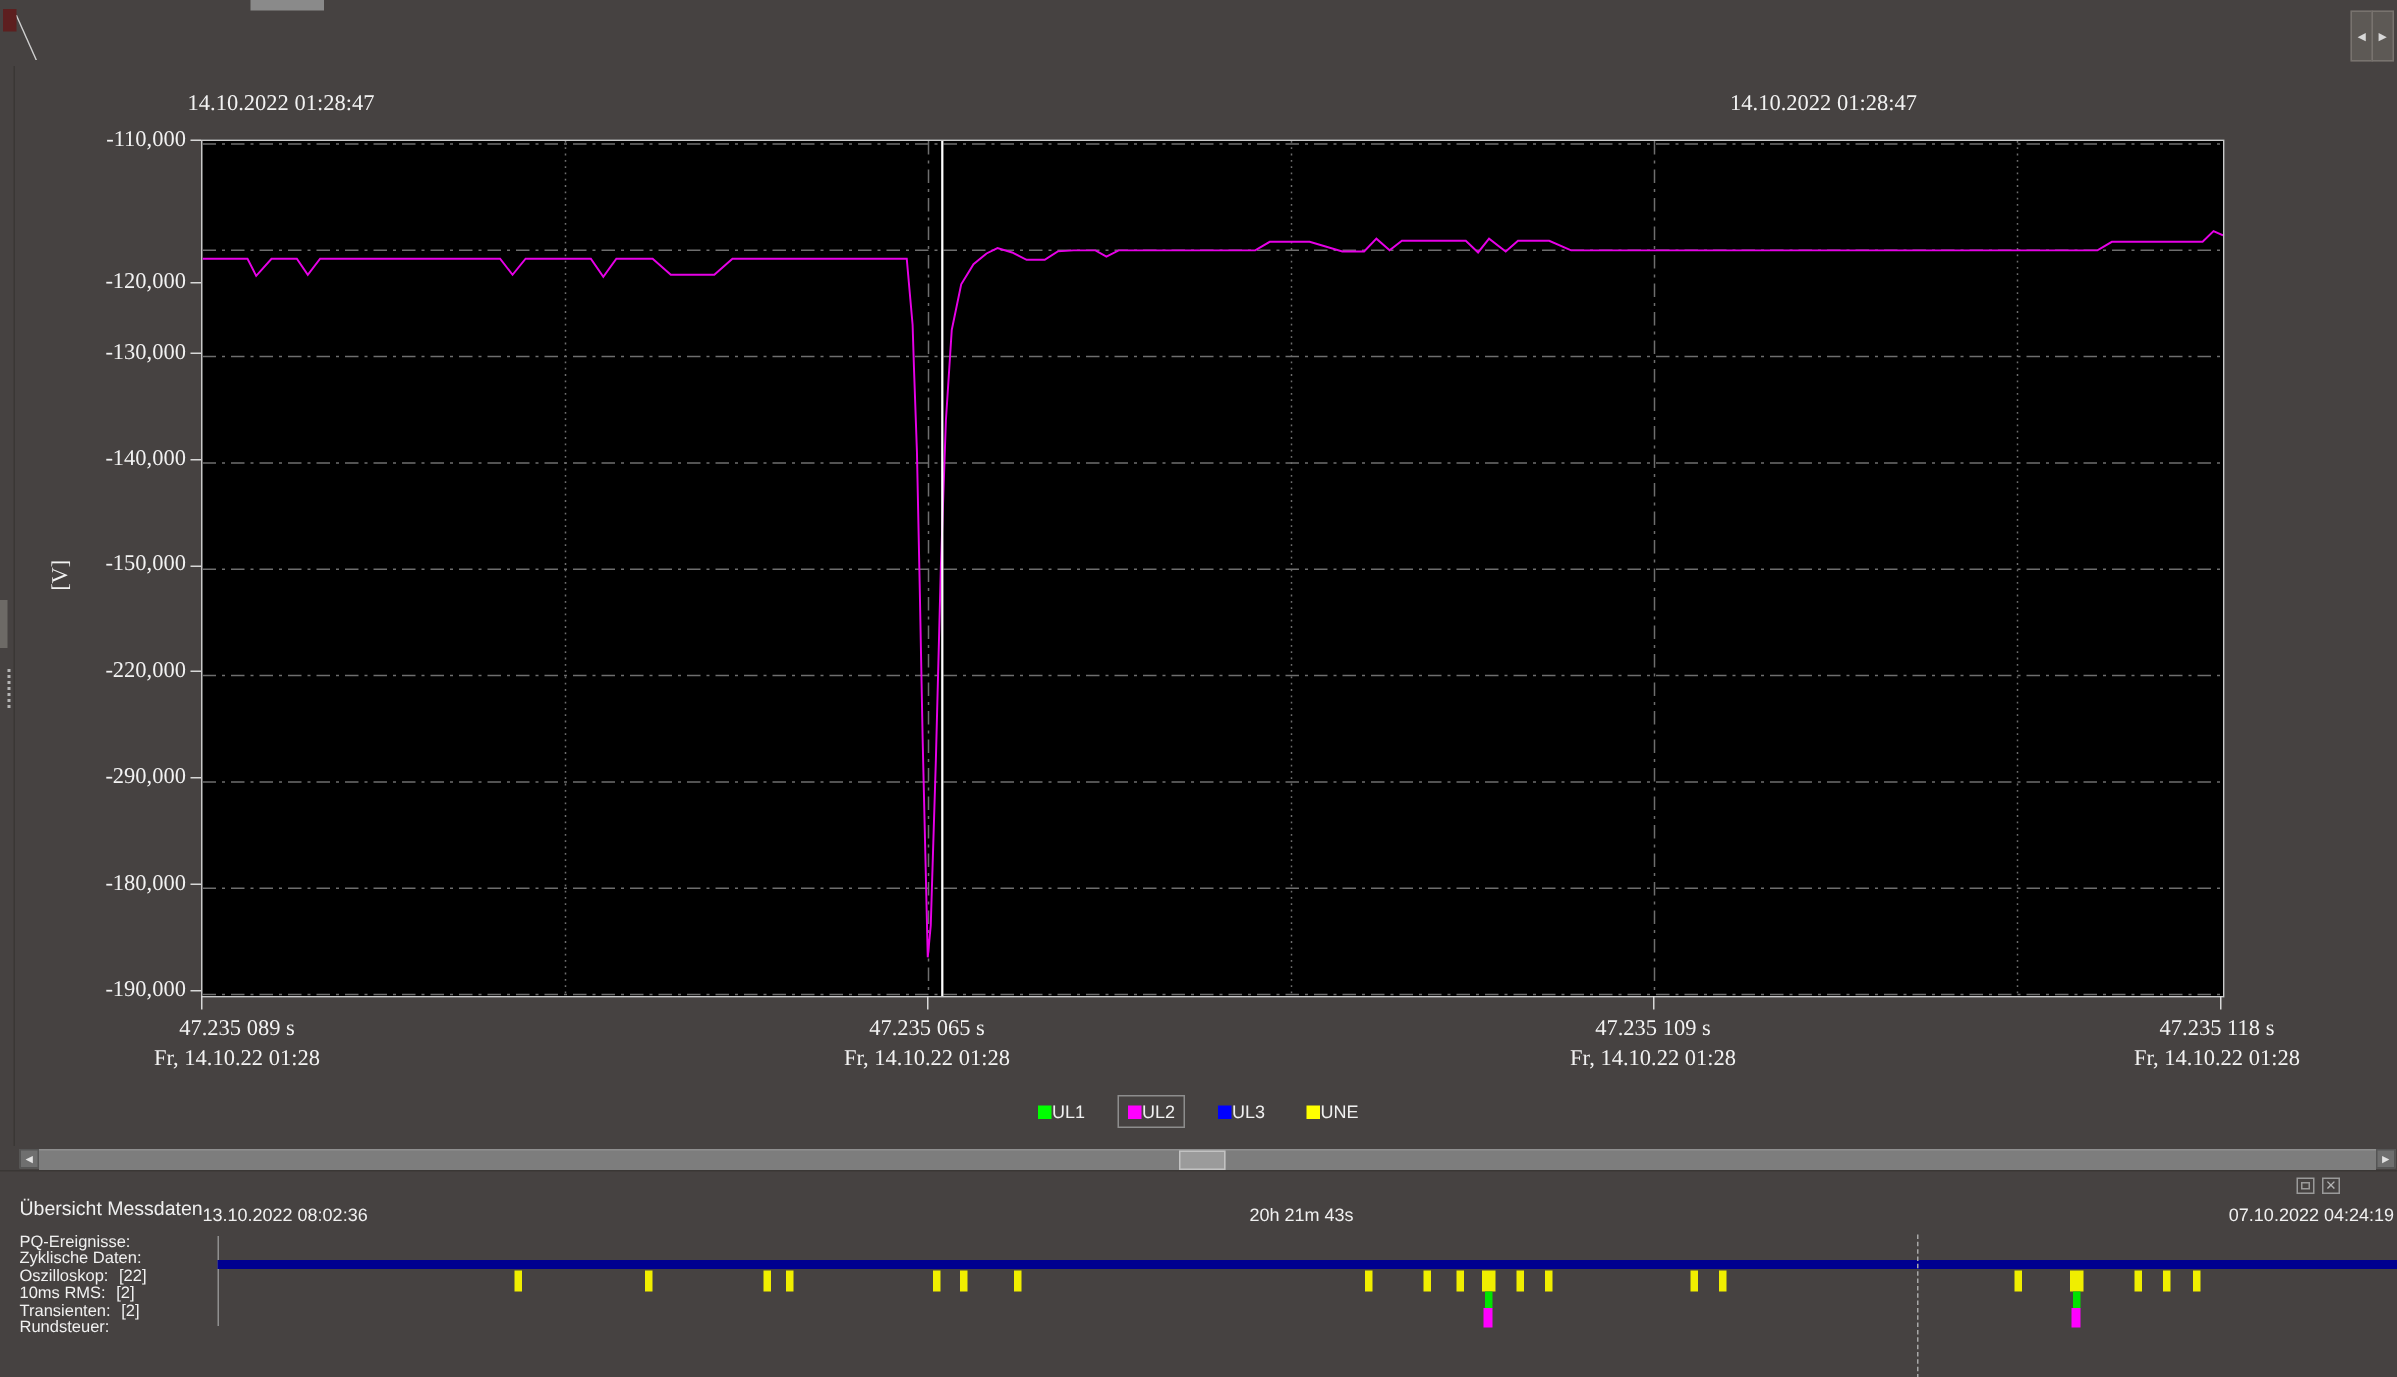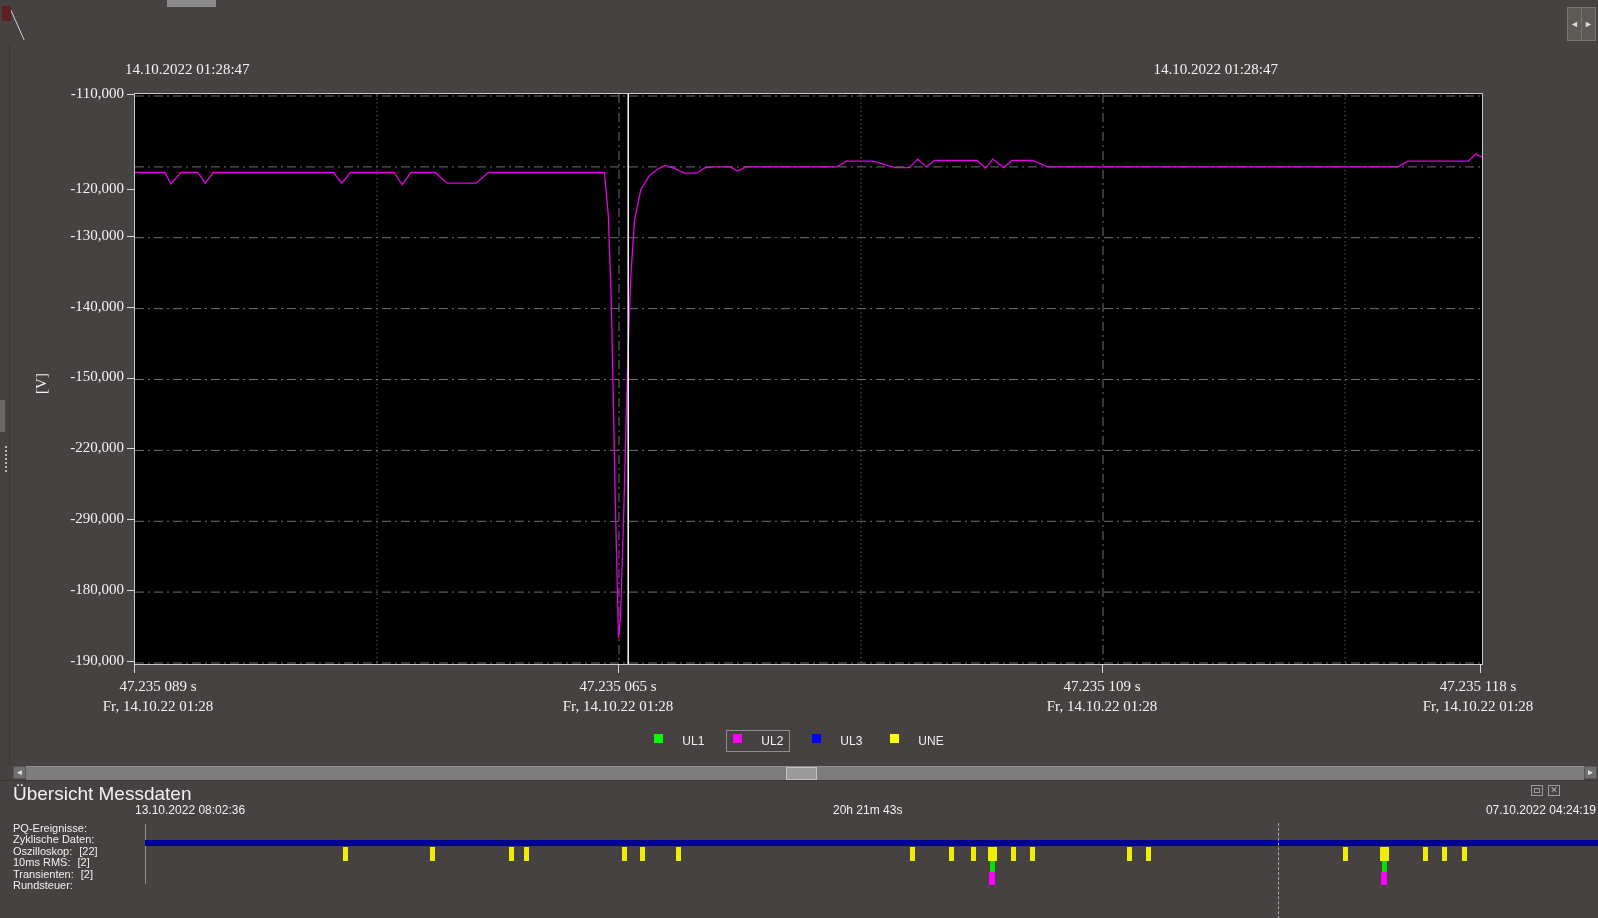--- a/index.html
+++ b/index.html
@@ -39,33 +39,33 @@
   .grid.gh,.grid.dashdot{stroke-dasharray:9 4 2 4}
   .grid.dotted{stroke-dasharray:1.2 3}
   .ytick{position:absolute;left:20px;width:114px;text-align:right;font-size:15px;color:#f2f2f2;white-space:nowrap}
   .ytick .dash{display:inline-block;width:7px;border-top:1px solid #d8d8d8;vertical-align:middle;margin-left:3px}
   .ylabel-v{position:absolute;left:31px;top:375px;transform:rotate(-90deg);transform-origin:center;font-size:15px;color:#f2f2f2}
   .xtickline{position:absolute;top:664px;width:1px;height:9px;background:#d8d8d8}
   .xlabel{position:absolute;top:676px;width:240px;text-align:center;font-size:15px;line-height:20px;color:#f2f2f2;white-space:nowrap}
 
   
   .legend{position:absolute;left:0;top:730px;width:1598px;display:flex;justify-content:center;align-items:center;gap:16px;font-size:12px}
-  .legend-item{display:flex;gap:19px;padding:3px 6px;cursor:pointer}
+  .legend-item{display:flex;align-items:center;gap:0;padding:3px 6px;cursor:pointer}
   .legend-item.boxed{border:1px solid #8d8d8d}
   .legend-swatch{width:9px;height:9px;display:inline-block}
 
   
   .scrollbar{position:absolute;left:0;top:766px;width:1598px;height:13px}
   .sb-track{position:absolute;left:26px;top:0;width:1558px;height:13px;background:#7d7d7d;border-top:1px solid #8f8f8f}
   .sb-btn{position:absolute;top:0;width:13px;height:13px;background:#6f6f6f;border:1px solid #555;box-sizing:border-box;color:#e2e2e2;font-size:8px;line-height:11px;text-align:center;cursor:pointer}
   .sb-thumb{position:absolute;top:0;height:13px;background:#9b9b9b;border:1px solid #c2c2c2;box-sizing:border-box;cursor:grab}
 
   
   .overview{position:absolute;left:0;top:780px;width:1598px;height:138px;border-top:1px solid #3a3735;font-size:12px}
-  .ov-title{position:absolute;left:13px;top:2px;font-size:19px}
+  .ov-title{position:absolute;left:13px;top:17px;font-size:13px}
   .ov-icons{position:absolute;right:38px;top:4px;display:flex;gap:5px}
   .ov-ico{width:12px;height:11px;border:1px solid #9a9a9a;box-sizing:border-box;position:relative;color:#b5b5b5;font-size:9px;line-height:9px;text-align:center;cursor:pointer}
   .ov-ico .inner{position:absolute;left:2px;top:2px;right:2px;bottom:2px;border:1px solid #9a9a9a}
   .ov-date-l{position:absolute;left:135px;top:22px}
   .ov-date-c{position:absolute;left:833px;top:22px}
   .ov-date-r{position:absolute;right:2px;top:22px}
   .ov-rows{position:absolute;left:13px;top:42px;font-size:11px;line-height:11.4px;white-space:nowrap}
   .ov-row .cnt{margin-left:7px}
   .ov-sep{position:absolute;left:145px;top:43px;width:1px;height:60px;background:#8f8f8f}
   .ov-cursor{position:absolute;left:1278px;top:42px;height:96px;border-left:1px dashed #a8a8a8}

